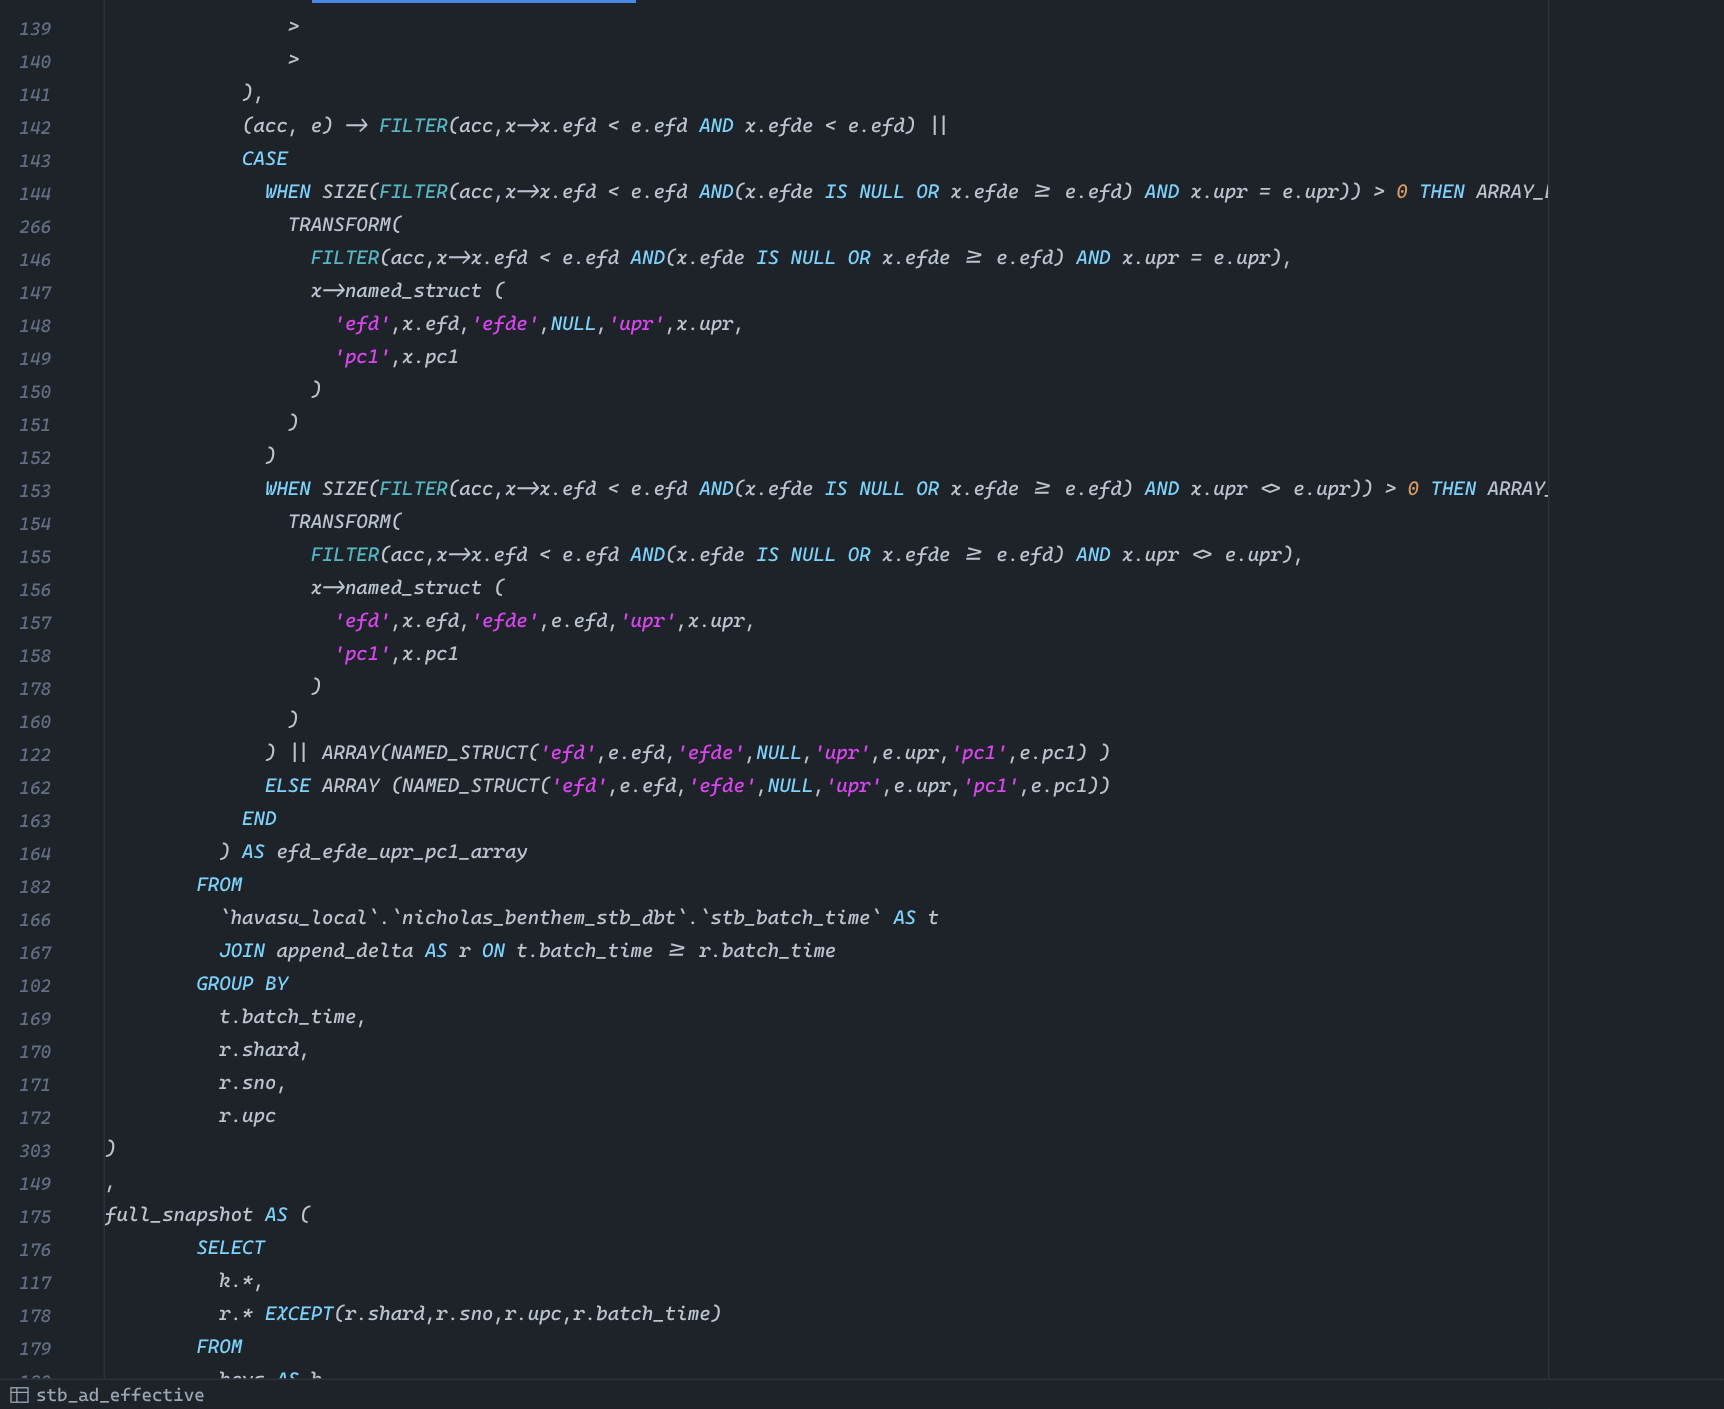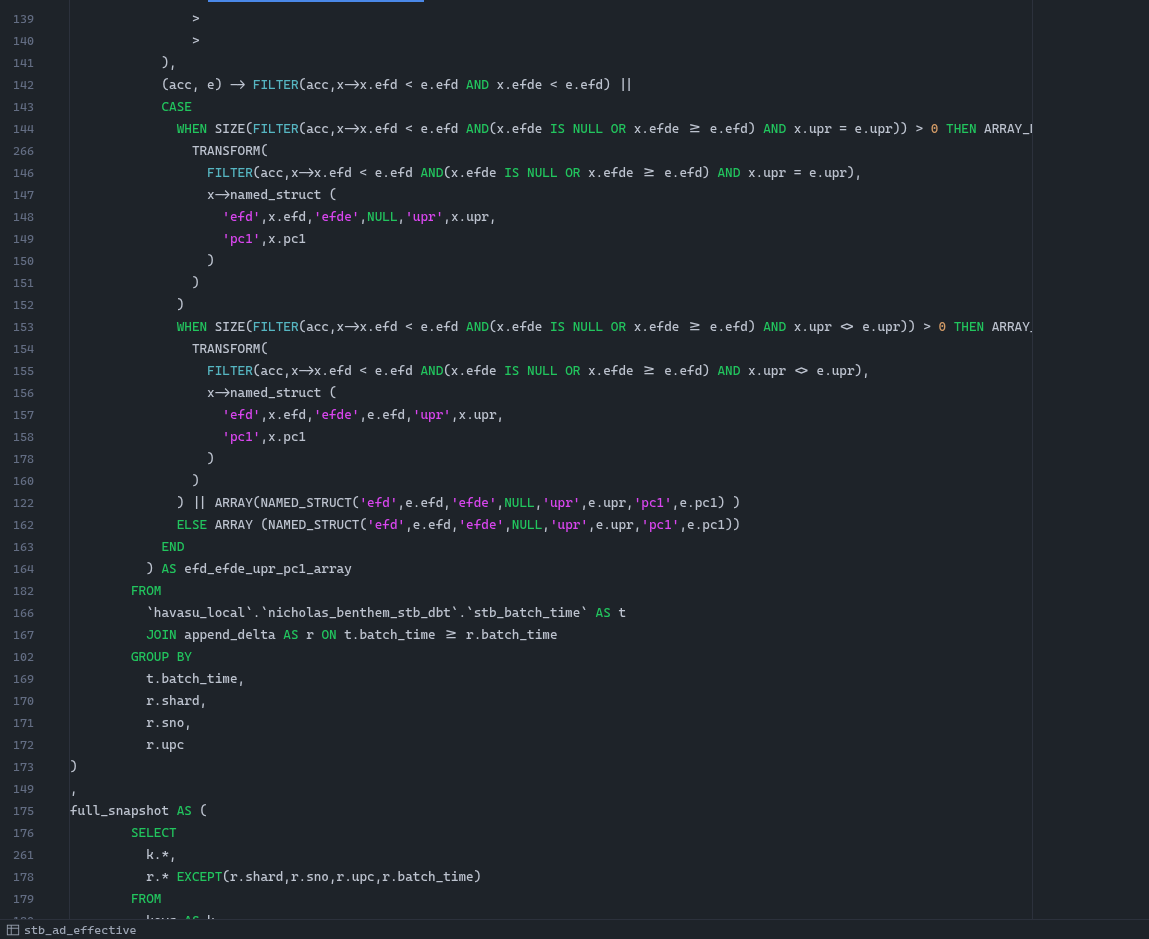--- a/index.html
+++ b/index.html
@@ -9,20 +9,21 @@
     font-family: 'SF Mono', Monaco, 'Cascadia Code', 'Roboto Mono', Consolas, 'Courier New', monospace;
     font-size: 13px;
     line-height: 22px;
     overflow: hidden;
   }
   .editor {
     display: flex;
     width: 100%;
     height: 939px;
     position: relative;
+    font-style: italic;
   }
   .tab-indicator {
     position: absolute;
     top: 0;
     left: 208px;
     width: 216px;
     height: 2px;
     background: #4a88e8;
     z-index: 10;
   }
@@ -47,21 +48,21 @@
     padding: 8px 0 0 0;
     flex: 1;
     white-space: pre;
     overflow: hidden;
     position: relative;
     border-right: 1px solid #2c313c;
     margin-right: 116px;
   }
   .line { height: 22px; }
   .c-p  { color: #bdc3cf; } 
-  .c-kw { color: #22c55e; } 
+  .c-kw { color: #7dd3fc; } 
   .c-fn { color: #56b6c2; } 
   .c-st { color: #d946ef; } 
   .c-nm { color: #d19a66; }
   .status {
     position: absolute;
     bottom: 0;
     left: 0;
     right: 0;
     height: 20px;
     background: #1e2329;
@@ -107,25 +108,25 @@
       <div class="ln">163</div>
       <div class="ln">164</div>
       <div class="ln">182</div>
       <div class="ln">166</div>
       <div class="ln">167</div>
       <div class="ln">102</div>
       <div class="ln">169</div>
       <div class="ln">170</div>
       <div class="ln">171</div>
       <div class="ln">172</div>
-      <div class="ln">173</div>
+      <div class="ln">303</div>
       <div class="ln">149</div>
       <div class="ln">175</div>
       <div class="ln">176</div>
-      <div class="ln">261</div>
+      <div class="ln">117</div>
       <div class="ln">178</div>
       <div class="ln">179</div>
       <div class="ln">180</div>
     </div>
   <div class="fold-gutter"></div>
   <div class="code" id="code"><div class="line">                <span class="c-p">&gt;</span></div><div class="line">                <span class="c-p">&gt;</span></div><div class="line">            <span class="c-p">),</span></div><div class="line">            <span class="c-p">(acc, e) -&gt; </span><span class="c-fn">FILTER</span><span class="c-p">(acc,x-&gt;x.efd &lt; e.efd </span><span class="c-kw">AND</span><span class="c-p"> x.efde &lt; e.efd) ||</span></div><div class="line">            <span class="c-kw">CASE</span></div><div class="line">              <span class="c-kw">WHEN</span><span class="c-p"> SIZE(</span><span class="c-fn">FILTER</span><span class="c-p">(acc,x-&gt;x.efd &lt; e.efd </span><span class="c-kw">AND</span><span class="c-p">(x.efde </span><span class="c-kw">IS</span><span class="c-p"> </span><span class="c-kw">NULL</span><span class="c-p"> </span><span class="c-kw">OR</span><span class="c-p"> x.efde &gt;= e.efd) </span><span class="c-kw">AND</span><span class="c-p"> x.upr = e.upr)) &gt; </span><span class="c-nm">0</span><span class="c-p"> </span><span class="c-kw">THEN</span><span class="c-p"> ARRAY_DISTINCT(</span></div><div class="line">                <span class="c-p">TRANSFORM(</span></div><div class="line">                  <span class="c-fn">FILTER</span><span class="c-p">(acc,x-&gt;x.efd &lt; e.efd </span><span class="c-kw">AND</span><span class="c-p">(x.efde </span><span class="c-kw">IS</span><span class="c-p"> </span><span class="c-kw">NULL</span><span class="c-p"> </span><span class="c-kw">OR</span><span class="c-p"> x.efde &gt;= e.efd) </span><span class="c-kw">AND</span><span class="c-p"> x.upr = e.upr),</span></div><div class="line">                  <span class="c-p">x-&gt;named_struct (</span></div><div class="line">                    <span class="c-st">'efd'</span><span class="c-p">,x.efd,</span><span class="c-st">'efde'</span><span class="c-p">,</span><span class="c-kw">NULL</span><span class="c-p">,</span><span class="c-st">'upr'</span><span class="c-p">,x.upr,</span></div><div class="line">                    <span class="c-st">'pc1'</span><span class="c-p">,x.pc1</span></div><div class="line">                  <span class="c-p">)</span></div><div class="line">                <span class="c-p">)</span></div><div class="line">              <span class="c-p">)</span></div><div class="line">              <span class="c-kw">WHEN</span><span class="c-p"> SIZE(</span><span class="c-fn">FILTER</span><span class="c-p">(acc,x-&gt;x.efd &lt; e.efd </span><span class="c-kw">AND</span><span class="c-p">(x.efde </span><span class="c-kw">IS</span><span class="c-p"> </span><span class="c-kw">NULL</span><span class="c-p"> </span><span class="c-kw">OR</span><span class="c-p"> x.efde &gt;= e.efd) </span><span class="c-kw">AND</span><span class="c-p"> x.upr &lt;&gt; e.upr)) &gt; </span><span class="c-nm">0</span><span class="c-p"> </span><span class="c-kw">THEN</span><span class="c-p"> ARRAY_DISTINCT(</span></div><div class="line">                <span class="c-p">TRANSFORM(</span></div><div class="line">                  <span class="c-fn">FILTER</span><span class="c-p">(acc,x-&gt;x.efd &lt; e.efd </span><span class="c-kw">AND</span><span class="c-p">(x.efde </span><span class="c-kw">IS</span><span class="c-p"> </span><span class="c-kw">NULL</span><span class="c-p"> </span><span class="c-kw">OR</span><span class="c-p"> x.efde &gt;= e.efd) </span><span class="c-kw">AND</span><span class="c-p"> x.upr &lt;&gt; e.upr),</span></div><div class="line">                  <span class="c-p">x-&gt;named_struct (</span></div><div class="line">                    <span class="c-st">'efd'</span><span class="c-p">,x.efd,</span><span class="c-st">'efde'</span><span class="c-p">,e.efd,</span><span class="c-st">'upr'</span><span class="c-p">,x.upr,</span></div><div class="line">                    <span class="c-st">'pc1'</span><span class="c-p">,x.pc1</span></div><div class="line">                  <span class="c-p">)</span></div><div class="line">                <span class="c-p">)</span></div><div class="line">              <span class="c-p">) || ARRAY(NAMED_STRUCT(</span><span class="c-st">'efd'</span><span class="c-p">,e.efd,</span><span class="c-st">'efde'</span><span class="c-p">,</span><span class="c-kw">NULL</span><span class="c-p">,</span><span class="c-st">'upr'</span><span class="c-p">,e.upr,</span><span class="c-st">'pc1'</span><span class="c-p">,e.pc1) )</span></div><div class="line">              <span class="c-kw">ELSE</span><span class="c-p"> ARRAY (NAMED_STRUCT(</span><span class="c-st">'efd'</span><span class="c-p">,e.efd,</span><span class="c-st">'efde'</span><span class="c-p">,</span><span class="c-kw">NULL</span><span class="c-p">,</span><span class="c-st">'upr'</span><span class="c-p">,e.upr,</span><span class="c-st">'pc1'</span><span class="c-p">,e.pc1))</span></div><div class="line">            <span class="c-kw">END</span></div><div class="line">          <span class="c-p">) </span><span class="c-kw">AS</span><span class="c-p"> efd_efde_upr_pc1_array</span></div><div class="line">        <span class="c-kw">FROM</span></div><div class="line">          <span class="c-p">`havasu_local`.`nicholas_benthem_stb_dbt`.`stb_batch_time` </span><span class="c-kw">AS</span><span class="c-p"> t</span></div><div class="line">          <span class="c-kw">JOIN</span><span class="c-p"> append_delta </span><span class="c-kw">AS</span><span class="c-p"> r </span><span class="c-kw">ON</span><span class="c-p"> t.batch_time &gt;= r.batch_time</span></div><div class="line">        <span class="c-kw">GROUP BY</span></div><div class="line">          <span class="c-p">t.batch_time,</span></div><div class="line">          <span class="c-p">r.shard,</span></div><div class="line">          <span class="c-p">r.sno,</span></div><div class="line">          <span class="c-p">r.upc</span></div><div class="line"><span class="c-p">)</span></div><div class="line"><span class="c-p">,</span></div><div class="line"><span class="c-p">full_snapshot </span><span class="c-kw">AS</span><span class="c-p"> (</span></div><div class="line">        <span class="c-kw">SELECT</span></div><div class="line">          <span class="c-p">k.*,</span></div><div class="line">          <span class="c-p">r.* </span><span class="c-kw">EXCEPT</span><span class="c-p">(r.shard,r.sno,r.upc,r.batch_time)</span></div><div class="line">        <span class="c-kw">FROM</span></div><div class="line">          <span class="c-p">keys </span><span class="c-kw">AS</span><span class="c-p"> k</span></div></div>
 </div>
 
 <div class="status">
   <svg width="14" height="14" viewBox="0 0 16 16" fill="none" stroke="#9da5b4" stroke-width="1">

